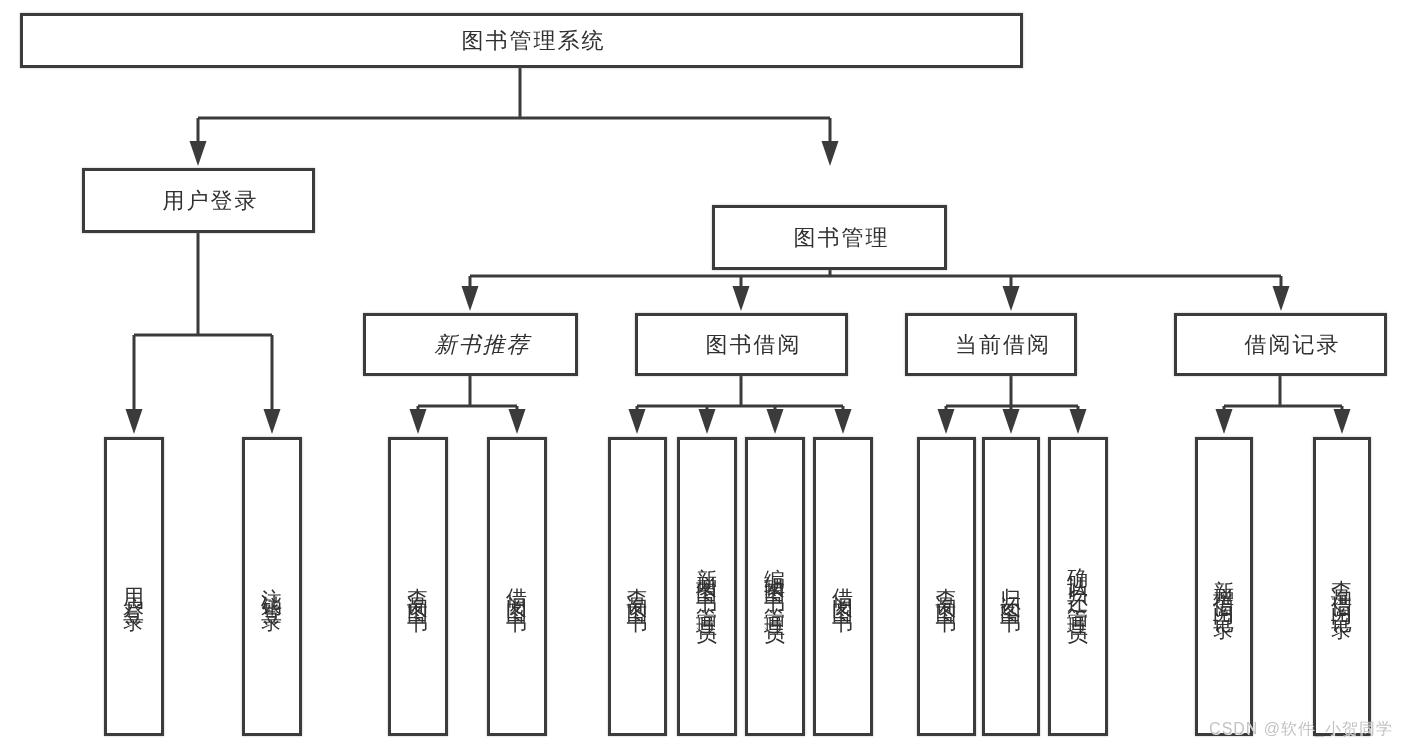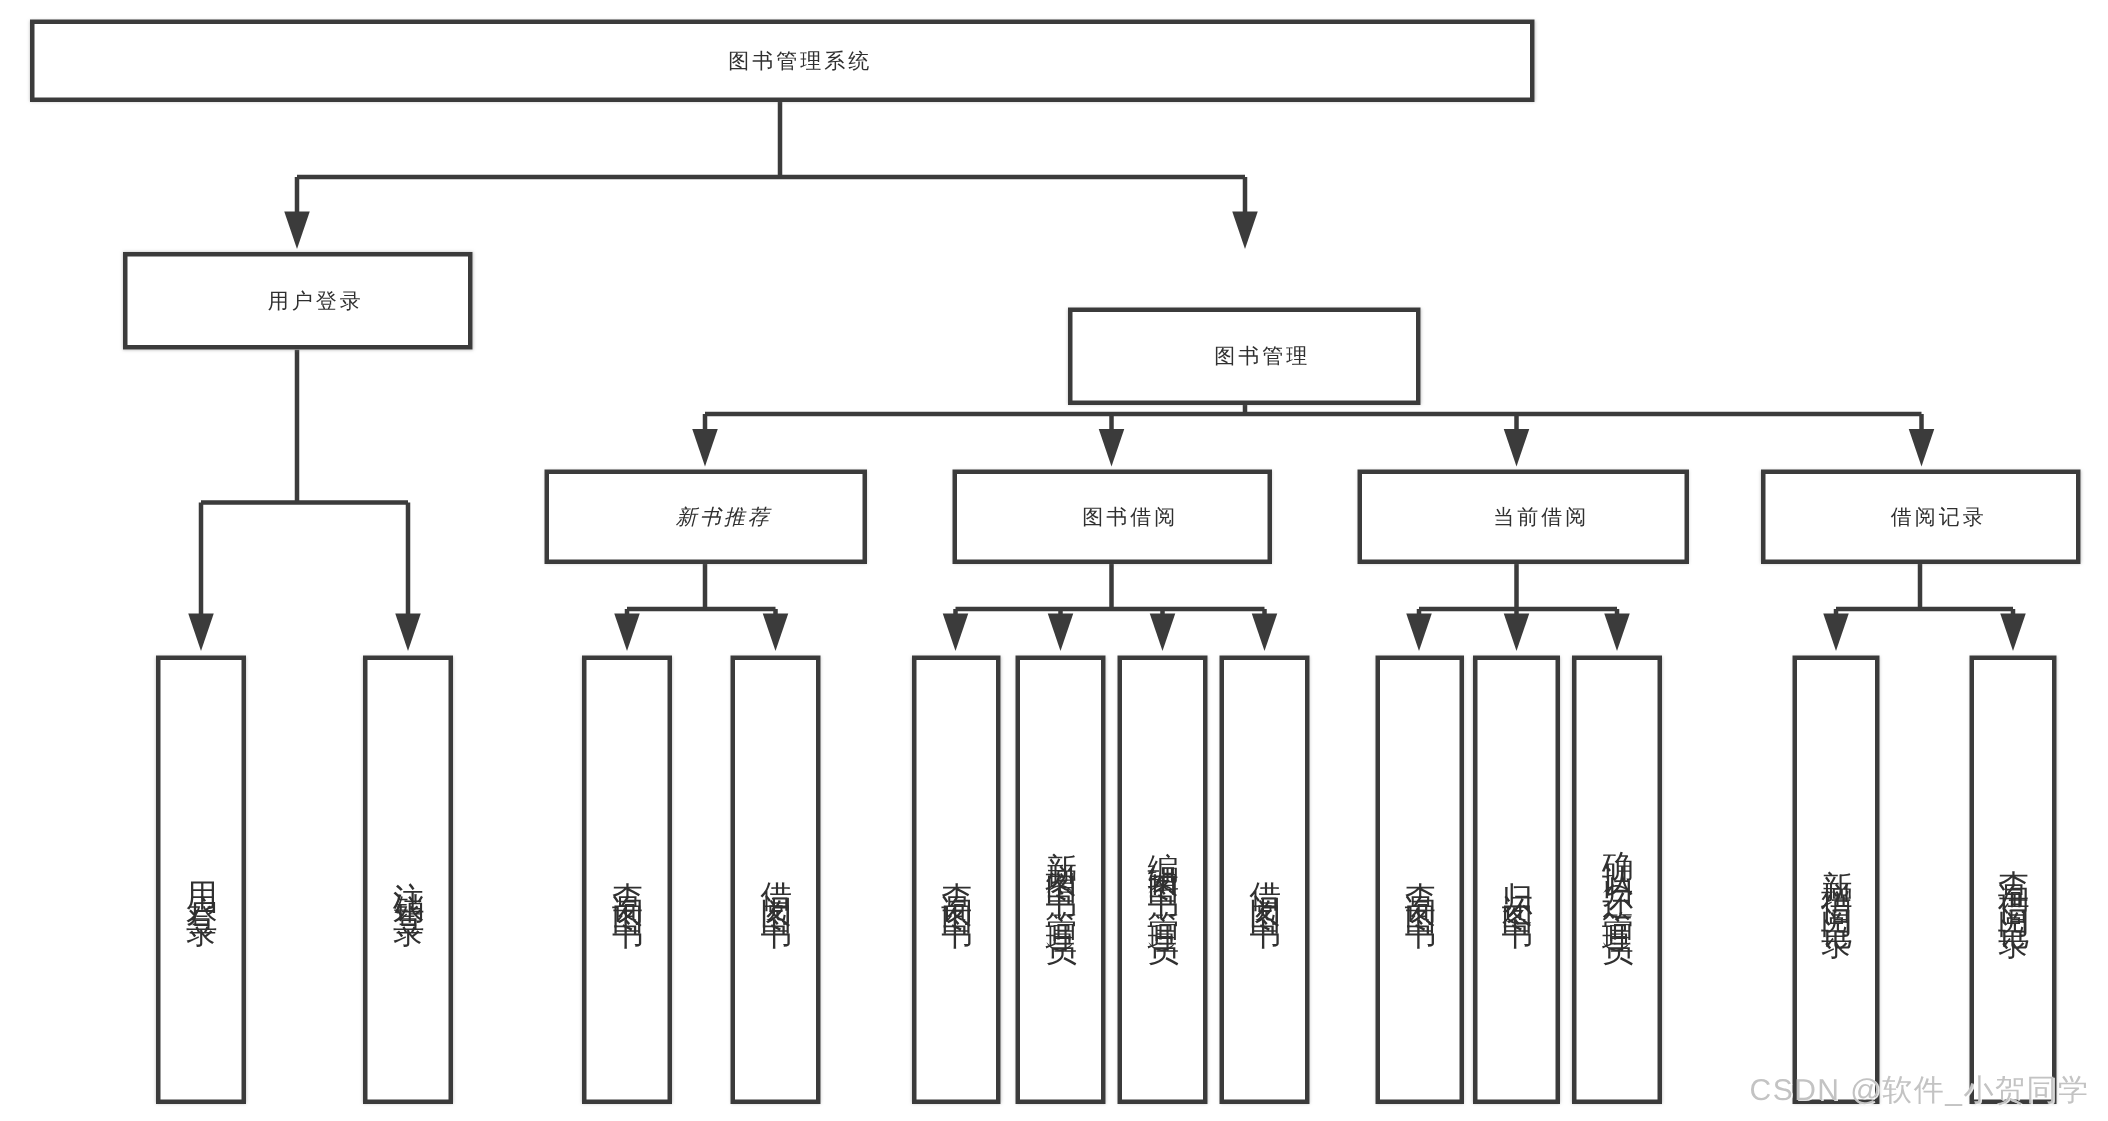--- a/index.html
+++ b/index.html
@@ -21,34 +21,34 @@
     background: #ffffff;
     border: 3px solid #3b3b3b;
     box-sizing: border-box;
     display: flex;
     align-items: center;
     justify-content: center;
     color: #303030;
     z-index: 2;
     box-shadow: 0 0 2px rgba(130,130,130,0.55);
   }
-  .hbox { font-size: 14px; letter-spacing: 2px; white-space: nowrap; padding-left: 24px; }
+  .hbox { font-size: 22px; letter-spacing: 2px; white-space: nowrap; padding-left: 24px; }
   .vbox span.vtext {
     writing-mode: vertical-rl;
     text-orientation: mixed;
     font-size: 21px;
     letter-spacing: 8px;
     line-height: 1;
   }
   .watermark {
     position: absolute;
     right: 12px;
     bottom: 7px;
     z-index: 6;
-    font-size: 20px;
+    font-size: 16px;
     letter-spacing: 1px;
     color: #c3c3c3;
     text-shadow: 1px 1px 0 rgba(255,255,255,0.85);
     white-space: nowrap;
   }
 </style>
 </head>
 <body>
 
 <div class="stage">
@@ -106,21 +106,21 @@
   <div class="box hbox" style="left:712px; top:168px; width:235px; height:65px;margin-top:37px;">
     <span>图书管理</span>
   </div>
 
   <div class="box hbox" style="left:363px; top:313px; width:215px; height:63px;font-style:italic;">
     <span>新书推荐</span>
   </div>
   <div class="box hbox" style="left:635px; top:313px; width:213px; height:63px;text-align:center;">
     <span>图书借阅</span>
   </div>
-  <div class="box hbox" style="left:905px; top:313px; width:221px; height:63px;">
+  <div class="box hbox" style="left:905px; top:313px; width:172px; height:63px;">
     <span>当前借阅</span>
   </div>
   <div class="box hbox" style="left:1174px; top:313px; width:213px; height:63px;">
     <span>借阅记录</span>
   </div>
 
   <div class="box vbox" style="left:104px; top:437px; width:60px; height:299px;">
     <span class="vtext">用户登录</span>
   </div>
   <div class="box vbox" style="left:242px; top:437px; width:60px; height:299px;">

